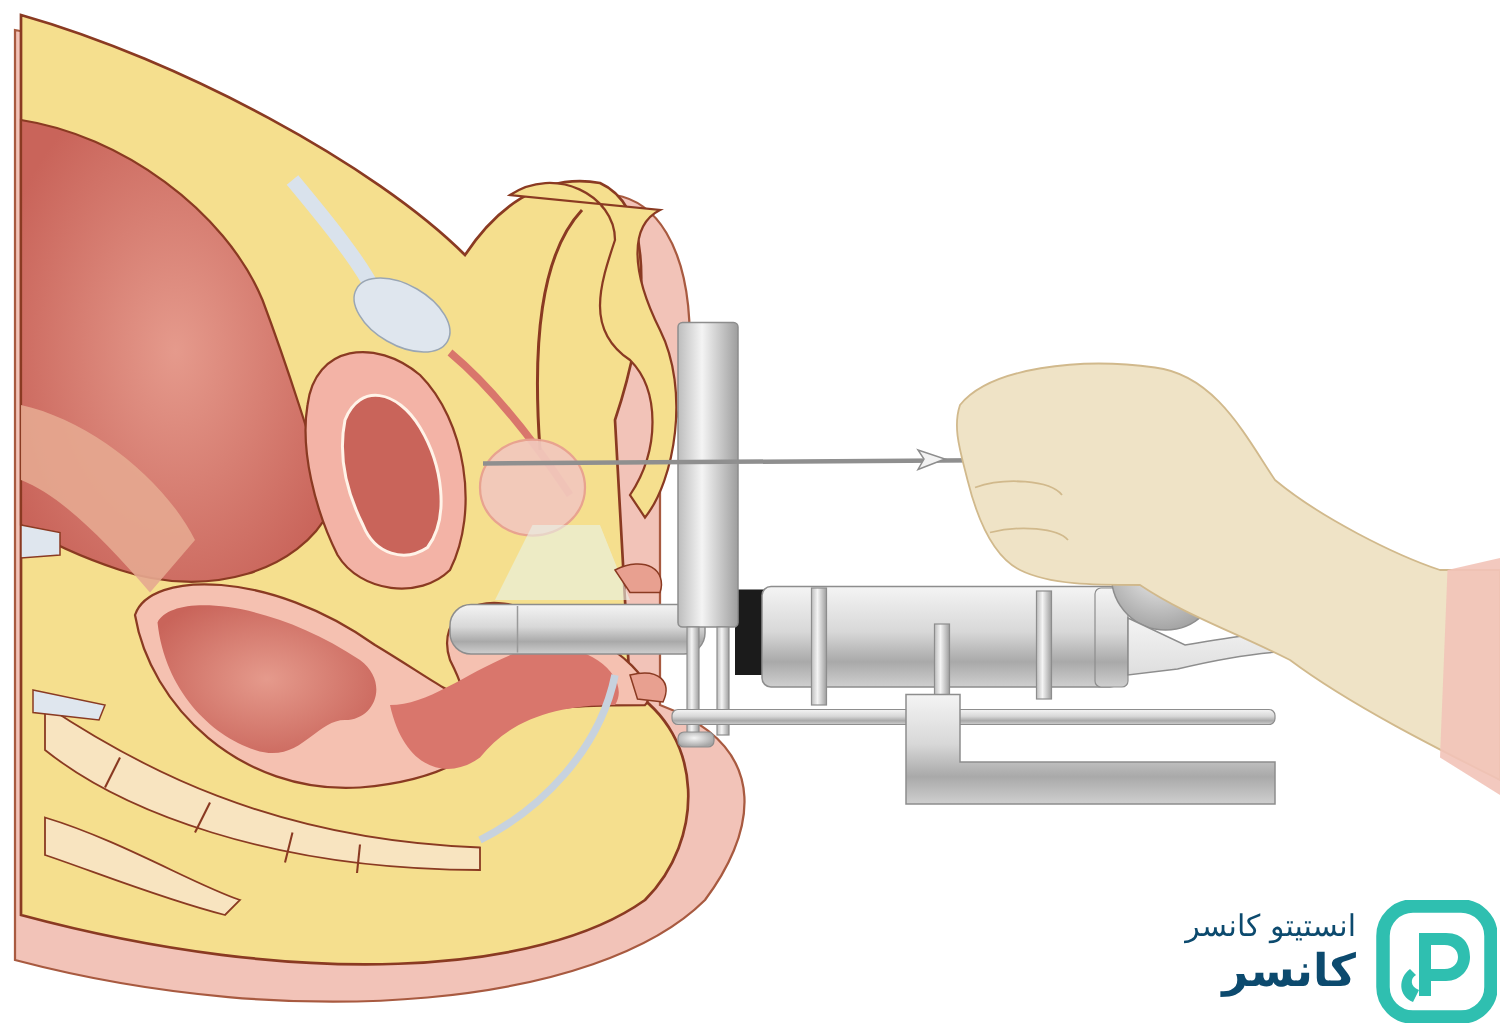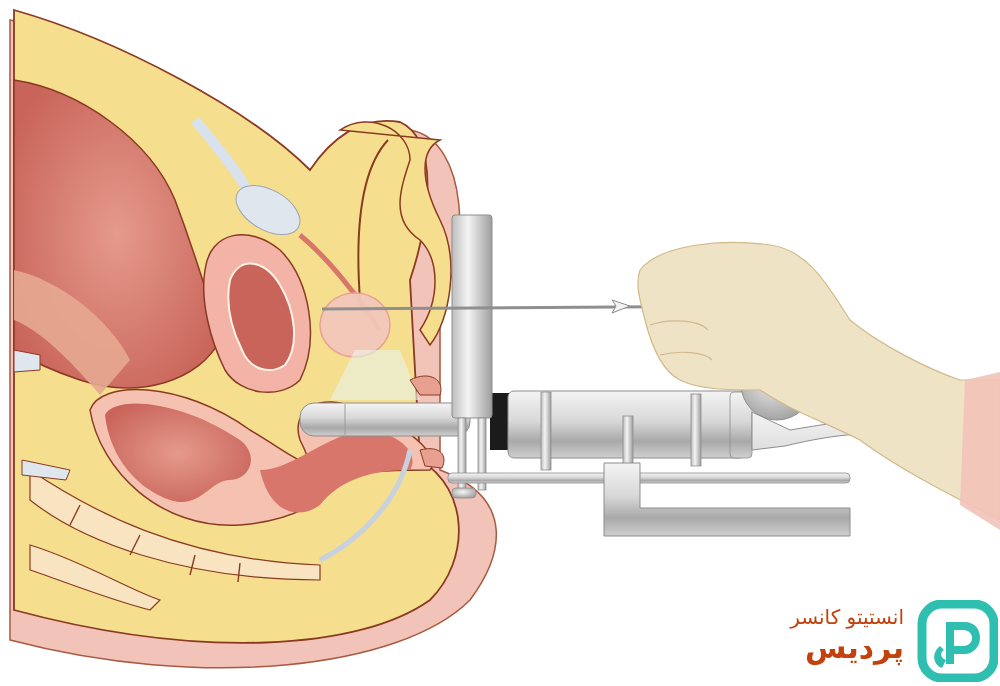--- a/index.html
+++ b/index.html
@@ -1,19 +1,19 @@
 <!DOCTYPE html>
 <html><head>
 <meta charset="utf-8">
 <style>
   html, body { margin: 0; padding: 0; background: #ffffff; }
   body { width: 1000px; height: 686px; position: relative; overflow: hidden; font-family: "DejaVu Sans", sans-serif; }
   #illustration { position: absolute; left: 0; top: 0; width: 1000px; height: 686px; }
   .logo { position: absolute; right: 0; top: 596px; width: 262px; height: 90px; }
-  .logo-text { position: absolute; right: 96px; top: 8px; text-align: right; direction: rtl; color: #c2410c; margin-left: 12px; }
+  .logo-text { position: absolute; right: 96px; top: 8px; text-align: right; direction: rtl; color: #0c4a6e; margin-left: 12px; }
   .logo-line1 { font-family: "DejaVu Sans", sans-serif; font-size: 20px; line-height: 26px; letter-spacing: 0; }
   .logo-line2 { font-family: "DejaVu Sans", sans-serif; font-size: 30px; font-weight: bold; line-height: 36px; }
   .logo-mark { position: absolute; right: 2px; top: 4px; width: 82px; height: 82px; }
 </style>
 </head>
 <body>
 
 <svg id="illustration" viewBox="0 0 1000 686" xmlns="http://www.w3.org/2000/svg">
   <defs>
     <linearGradient id="metalV" x1="0" y1="0" x2="0" y2="1">
@@ -111,20 +111,20 @@
     <path d="M640,270 C660,245 720,238 770,245 C810,250 830,290 850,320 C880,345 930,370 960,380 L1000,380 L1000,520 C960,500 900,470 860,440 C820,420 790,410 760,390 C730,390 700,390 680,380 C660,370 650,340 645,320 C640,300 635,285 640,270 Z" fill="#efe3c6" stroke="#d1b98c" stroke-width="1.2"></path>
     <path d="M965,380 L1000,372 L1000,530 L960,505 Z" fill="#f2c3b8" opacity="0.9"></path>
     <path d="M650,325 C670,318 700,320 708,330" fill="none" stroke="#d1b98c" stroke-width="1.2"></path>
     <path d="M660,355 C680,350 705,352 712,360" fill="none" stroke="#d1b98c" stroke-width="1.2"></path>
   </g>
 </svg>
 
 <div class="logo">
   <div class="logo-text">
     <div class="logo-line1">انستیتو کانسر</div>
-    <div class="logo-line2">پردیس</div>
+    <div class="logo-line2">کانسر</div>
   </div>
   <svg class="logo-mark" viewBox="0 0 82 82" xmlns="http://www.w3.org/2000/svg">
     <rect x="6" y="4" width="72" height="74" rx="20" fill="none" stroke="#2fbfb0" stroke-width="9"></rect>
     <path d="M30,22 L48,22 C60,22 64,30 64,38 C64,46 58,54 48,54 L38,54 L38,64 L30,64 Z M38,30 L38,46 L47,46 C53,46 56,42 56,38 C56,34 53,30 47,30 Z" fill="#2fbfb0"></path>
     <path d="M24,46 C16,52 16,64 26,68 L30,60 C24,58 24,52 28,50 Z" fill="#2fbfb0"></path>
   </svg>
 </div>
 
 </body></html>

